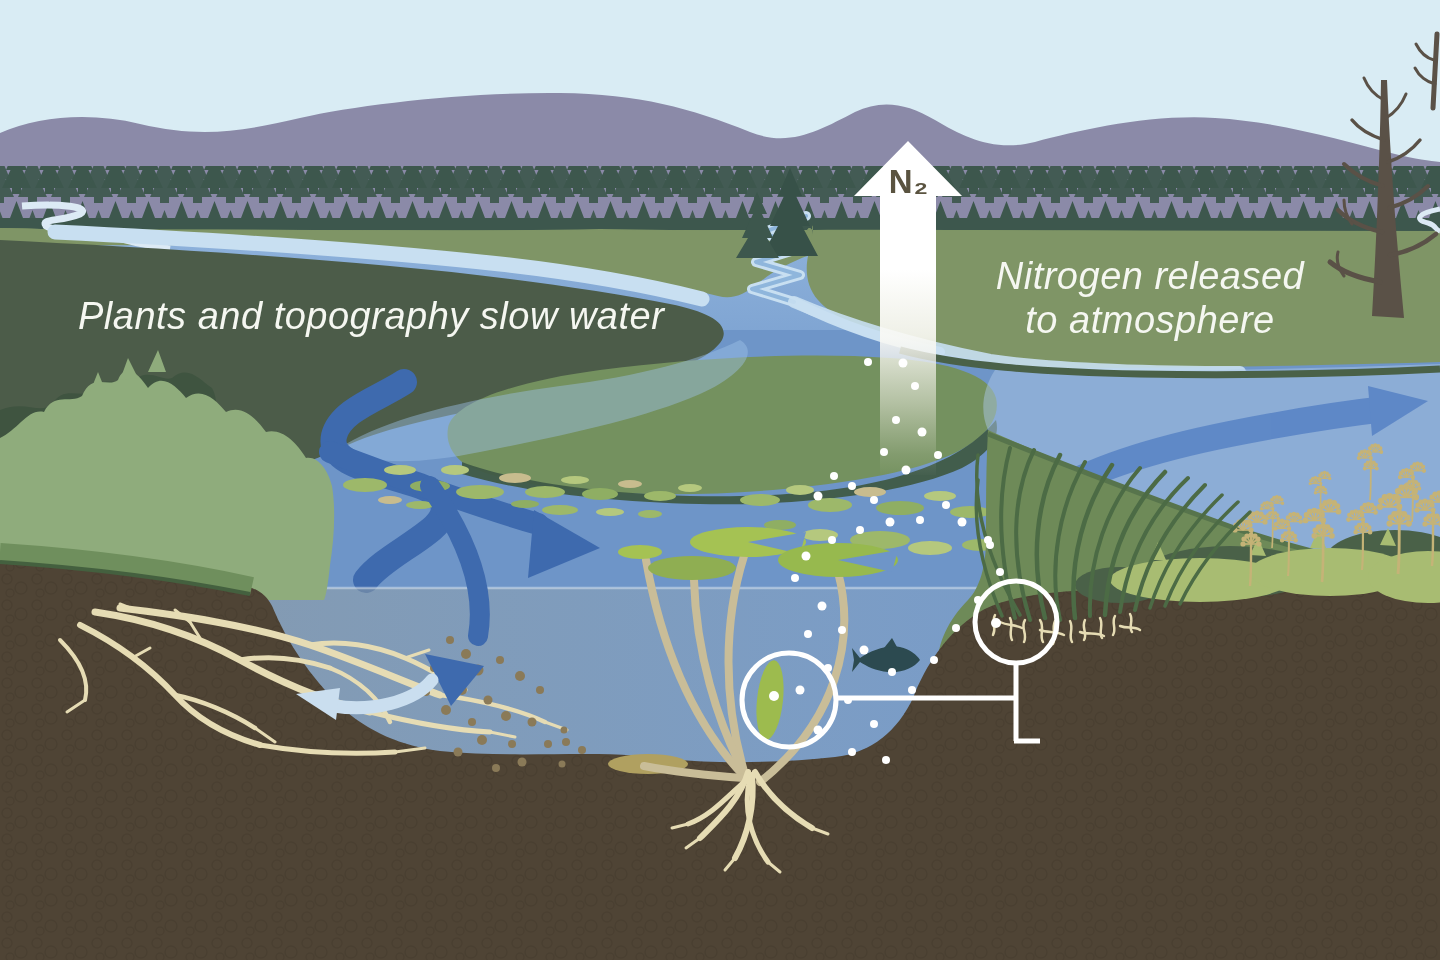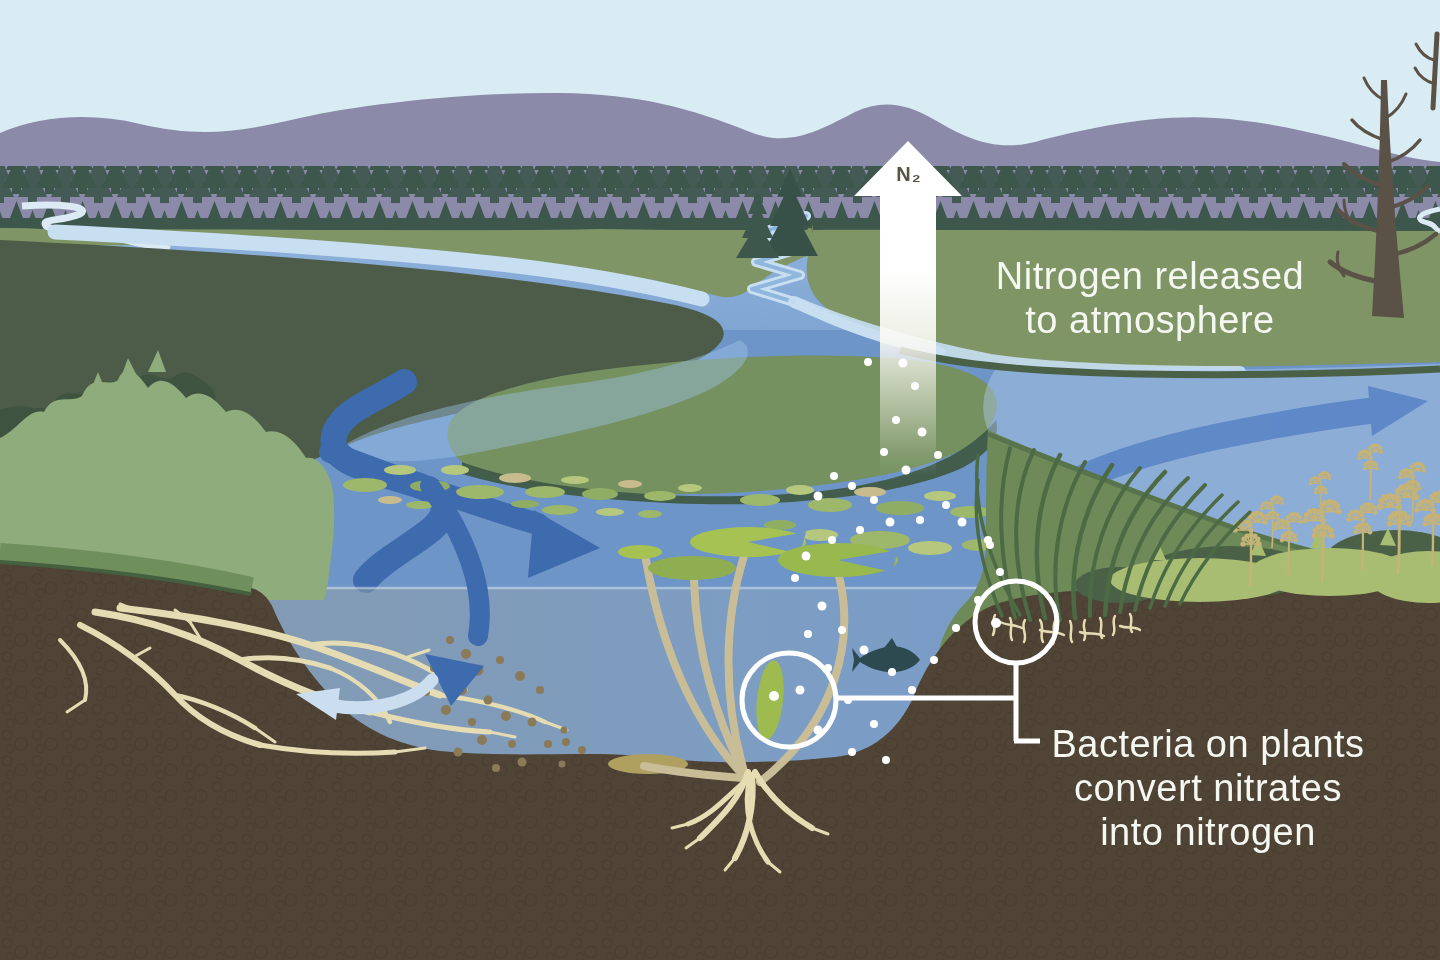--- a/index.html
+++ b/index.html
@@ -1,22 +1,22 @@
 <!DOCTYPE html>
 <html><head>
 <meta charset="utf-8">
 <style>
   html,body{margin:0;padding:0;background:#222;}
   .stage{position:relative;width:1440px;height:960px;overflow:hidden;background:#d9ecf4;
          font-family:"Liberation Sans","DejaVu Sans",sans-serif;}
   .stage svg{position:absolute;inset:0;display:block;}
-  .lbl{position:absolute;color:#f5f7f1;font-size:38px;line-height:1.16;
+  .lbl{position:absolute;color:#f5f7f1;font-style:italic;font-size:38px;line-height:1.16;
        white-space:pre-line;letter-spacing:.5px;}
   .lbl.center{text-align:center;}
-  .n2lbl{position:absolute;color:#5a5340;font-style:normal;font-weight:700;font-size:20px;
+  .n2lbl{position:absolute;color:#5a5340;font-style:normal;font-weight:700;font-size:33px;
          text-align:center;letter-spacing:1px;}
 </style>
 </head>
 <body>
 
 <div class="stage">
 <svg viewBox="0 0 1440 960" width="1440" height="960">
   <defs>
     <pattern id="firs" width="33" height="66" patternUnits="userSpaceOnUse">
       <path d="M16.5,3 L23,20 L19.5,20 L27,38 L22.5,38 L31,56 L21,56 L21,62 L12,62 L12,56 L2,56 L10.5,38 L6,38 L13.5,20 L10,20 Z" fill="#3d574d"></path>
@@ -427,24 +427,22 @@
     <path stroke-width="3" d="M1352,224 C1346,216 1344,208 1344,200"></path>
     <path stroke-width="4.5" d="M1390,255 C1408,252 1424,244 1436,234"></path>
     <path stroke-width="5" d="M1380,282 C1358,278 1342,272 1330,262"></path>
     <path stroke-width="3" d="M1344,276 C1338,268 1336,260 1338,252"></path>
     <path stroke-width="5" d="M1437,34 L1433,108"></path>
     <path stroke-width="3" d="M1434,60 C1426,58 1420,52 1416,44"></path>
     <path stroke-width="3" d="M1435,84 C1427,82 1419,76 1415,68"></path>
   </g>
 </svg>
 
+<div class="lbl" style="left:78px;top:294px;">Plants and topography slow water</div>
 
 <div class="lbl center" style="left:955px;top:254px;width:390px;">Nitrogen released
 to atmosphere</div>
 
 <div class="n2lbl" style="left:882px;top:163px;width:54px;">N₂</div>
 
 
 
-<div class="lbl center" style="left:1020px;top:722px;width:376px;">Bacteria on plants
-convert nitrates
-into nitrogen</div>
 </div>
 
 </body></html>

